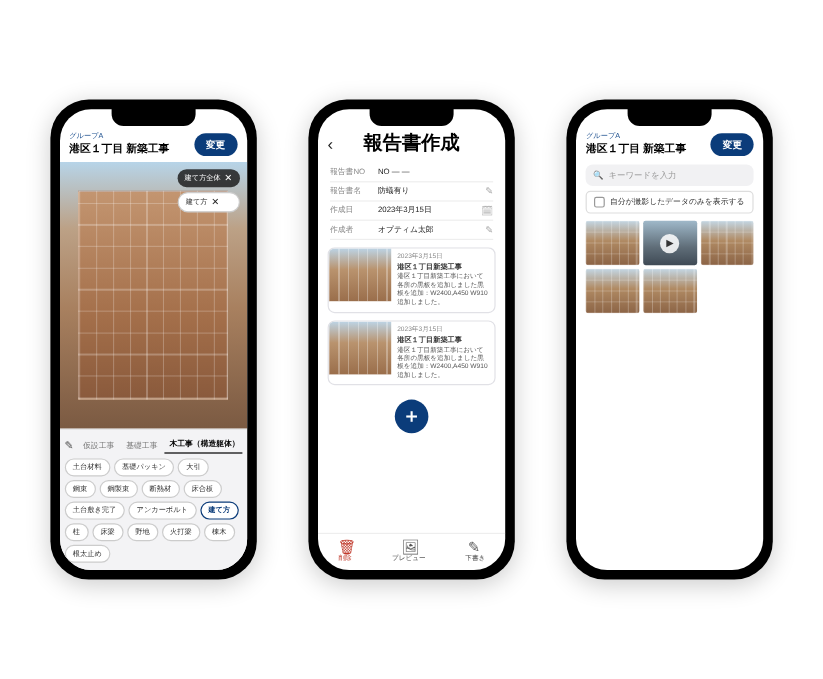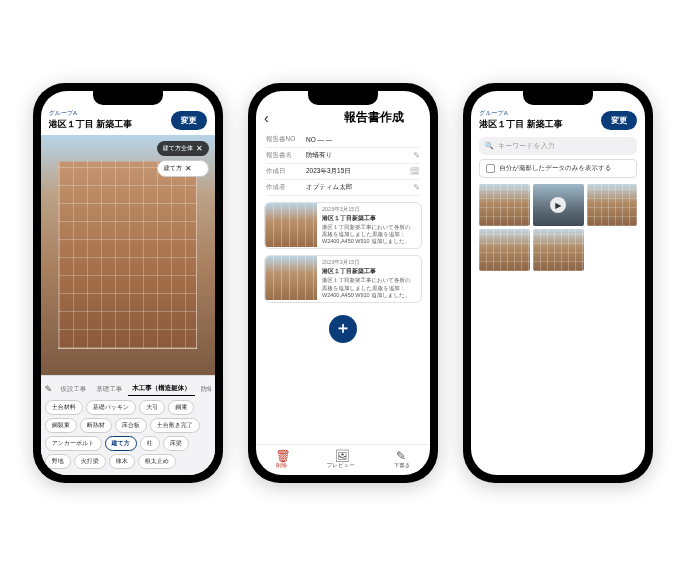--- a/index.html
+++ b/index.html
@@ -7,21 +7,21 @@
     width: 686px;
     height: 566px;
     background: #fff;
     font-family: -apple-system, "Hiragino Sans", sans-serif;
     display: flex;
     justify-content: space-around;
     align-items: center;
     padding: 40px 20px;
   }
   .phone {
-    width: 190px;
+    width: 172px;
     height: 400px;
     background: #000;
     border-radius: 32px;
     padding: 8px;
     position: relative;
     box-shadow: 0 4px 20px rgba(0,0,0,0.2);
   }
   .notch {
     position: absolute;
     top: 6px;
@@ -58,21 +58,21 @@
   .proj-title { font-size: 9px; font-weight: 700; white-space: nowrap; }
   .pill {
     background: #0b3c7a;
     color: #fff;
     border-radius: 10px;
     padding: 4px 10px;
     font-size: 8px;
     font-weight: 600;
     text-align: right;
   }
-  .hdr-center { font-size: 12px; font-weight: 700; text-align:right; flex:1; }
+  .hdr-center { font-size: 16px; font-weight: 700; text-align:center; flex:1; }
   .back-chevron { font-size: 14px; color:#222; width:14px; }
 
   
   .photo-area {
     flex: 1;
     background: linear-gradient(180deg,#b7d4e8 0%, #bca186 25%, #a8805f 55%, #7b5a42 100%);
     position: relative;
     display:flex;
     justify-content:center;
     align-items:center;

